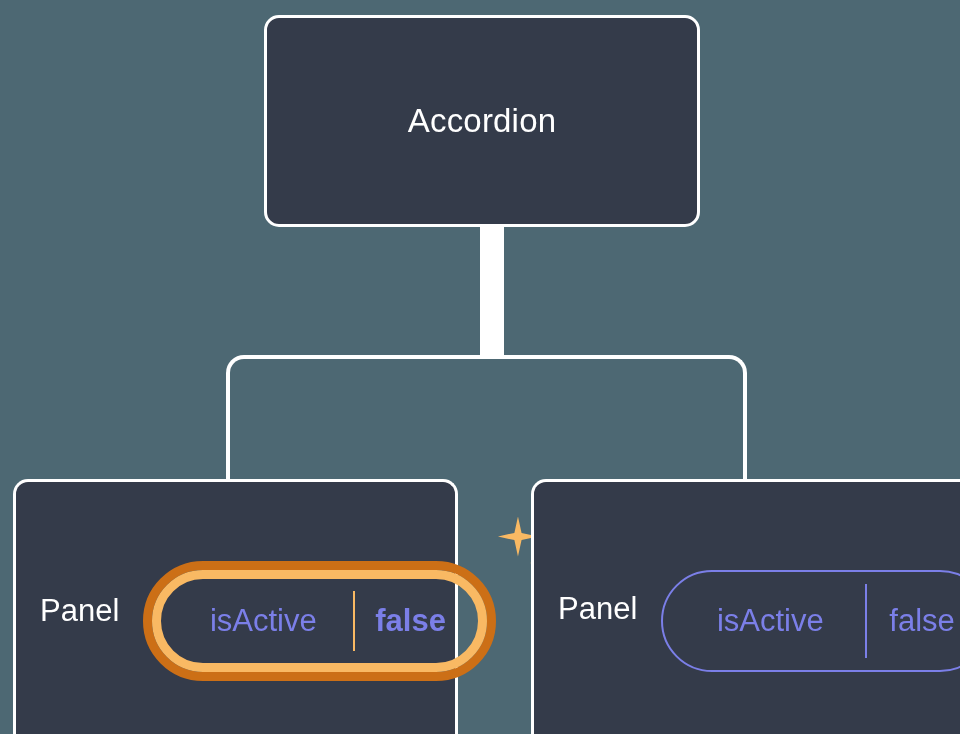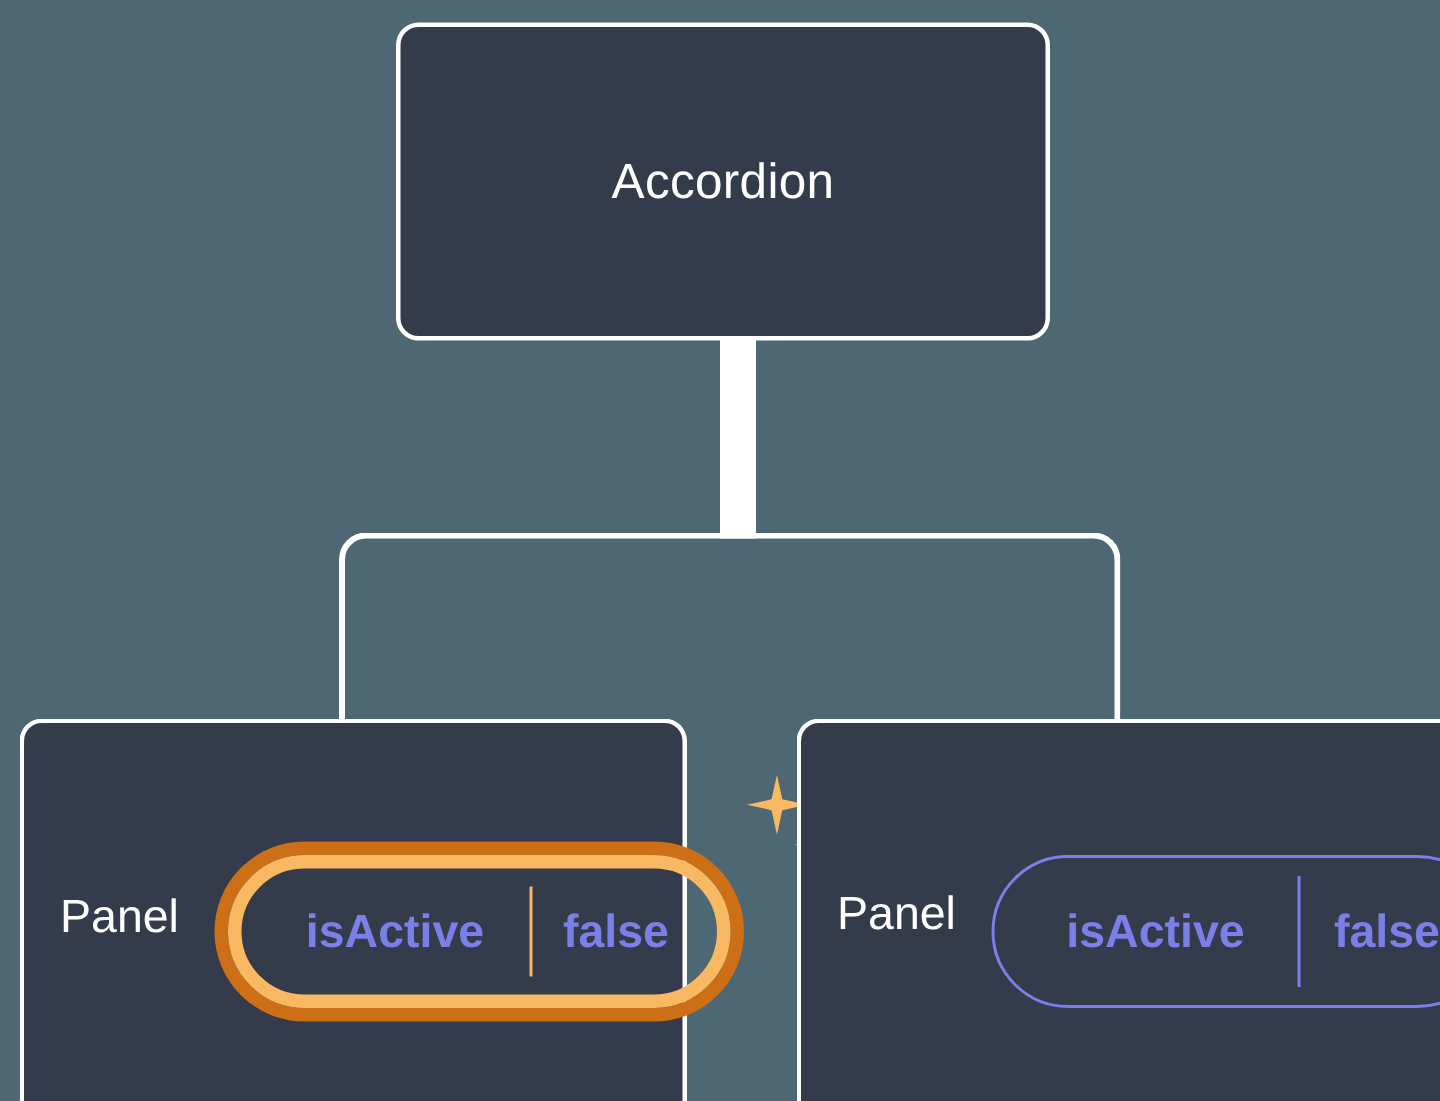--- a/index.html
+++ b/index.html
@@ -119,21 +119,21 @@
     border-radius: 999px;
     height: 102px;
   }
 
   .pill-key, .pill-val {
     display: flex;
     align-items: center;
     justify-content: center;
     color: #7b7fe8;
     font-size: 31px;
-    font-weight: 700;
+    font-weight: 400;
     padding: 0 22px;
   }
 
   .pill-key { min-width: 190px; }
   .pill-val { min-width: 110px; border-left: 2px solid #7b7fe8; }
 
   
   .pill-active-outer {
     border: 9px solid #cc6f16;
     border-radius: 999px;

